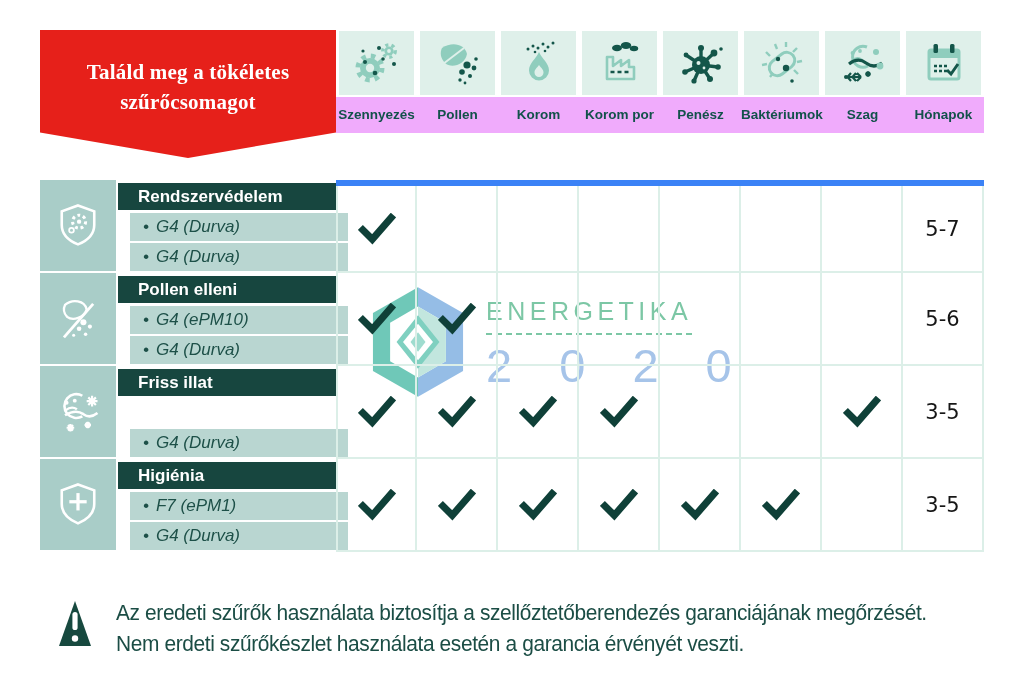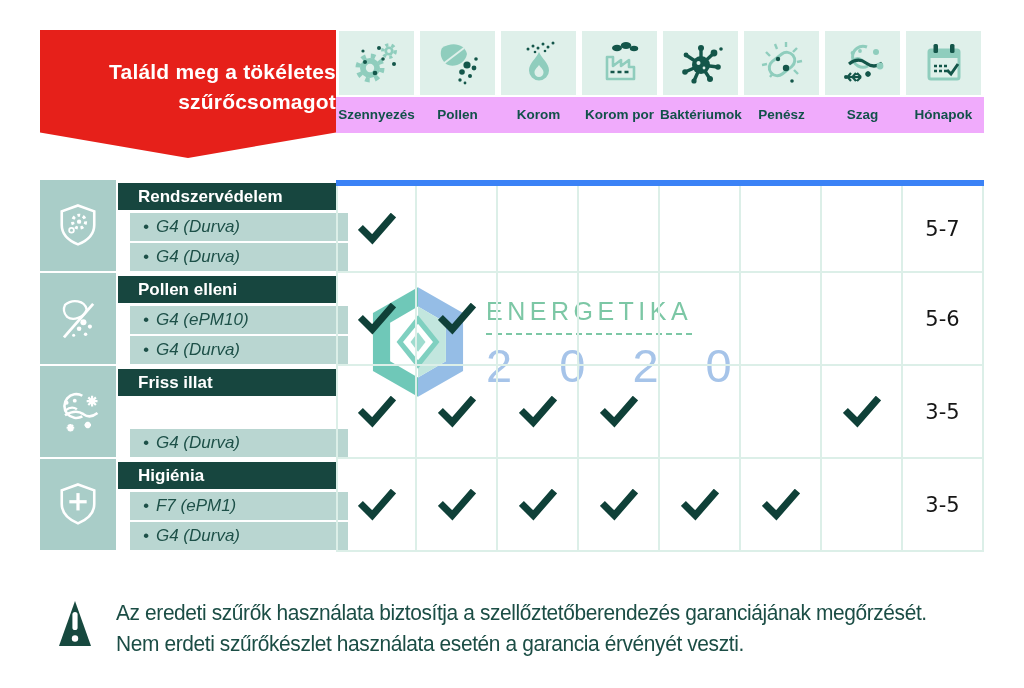--- a/index.html
+++ b/index.html
@@ -3,24 +3,24 @@
 <meta charset="utf-8">
 <style>
   html,body{margin:0;padding:0;background:#ffffff;}
   .stage{
     position:relative;width:1024px;height:688px;background:#fff;overflow:hidden;
     font-family:"Liberation Sans","DejaVu Sans",sans-serif;
   }
   
   .banner{
     position:absolute;left:40px;top:30px;width:296px;height:128px;
-    background:#e6201a;color:#fff;text-align:right;
+    background:#e6201a;color:#fff;text-align:center;
     clip-path:polygon(0 0,100% 0,100% 80%,50% 100%,0 80%);
     display:flex;flex-direction:column;justify-content:flex-start;
-    padding-top:27px;box-sizing:border-box;
+    padding-top:27px;box-sizing:border-box;font-family:Liberation Serif, serif;
   }
   .banner .bline{font-size:21px;font-weight:bold;line-height:30px;letter-spacing:.2px;}
   
   .tile{
     position:absolute;top:31px;width:75px;height:64px;background:#dff0ea;
     display:flex;align-items:center;justify-content:center;
   }
   .label-strip{
     position:absolute;left:336px;top:97px;width:648px;height:36px;background:#f0abfc;
     display:flex;
@@ -213,22 +213,22 @@
       </g>
       <path d="M27 31 l4 4 7-10" fill="none" stroke="#14564a" stroke-width="3"></path>
     </svg>
   </div>
 
   <div class="label-strip">
     <div class="col-label">Szennyezés</div>
     <div class="col-label">Pollen</div>
     <div class="col-label">Korom</div>
     <div class="col-label">Korom por</div>
+    <div class="col-label">Penész</div>
     <div class="col-label">Baktériumok</div>
-    <div class="col-label">Penész</div>
     <div class="col-label">Szag</div>
     <div class="col-label">Hónapok</div>
   </div>
 
   <div class="watermark">
     <svg width="112" height="118" viewBox="0 0 100 110">
       <polygon points="50,4 8,28 8,82 50,106 50,88 24,73 24,37 50,22" fill="#5fc2b0" opacity="0.9"></polygon>
       <polygon points="50,4 92,28 92,82 50,106 50,88 76,73 76,37 50,22" fill="#8ab6e3" opacity="0.9"></polygon>
       <polygon points="50,22 76,37 76,73 50,88 50,70 60,62 60,48 50,40" fill="#bfe5dc" opacity="0.95"></polygon>
       <polygon points="50,30 70,55 50,80 30,55" fill="#7fd0c0"></polygon>

